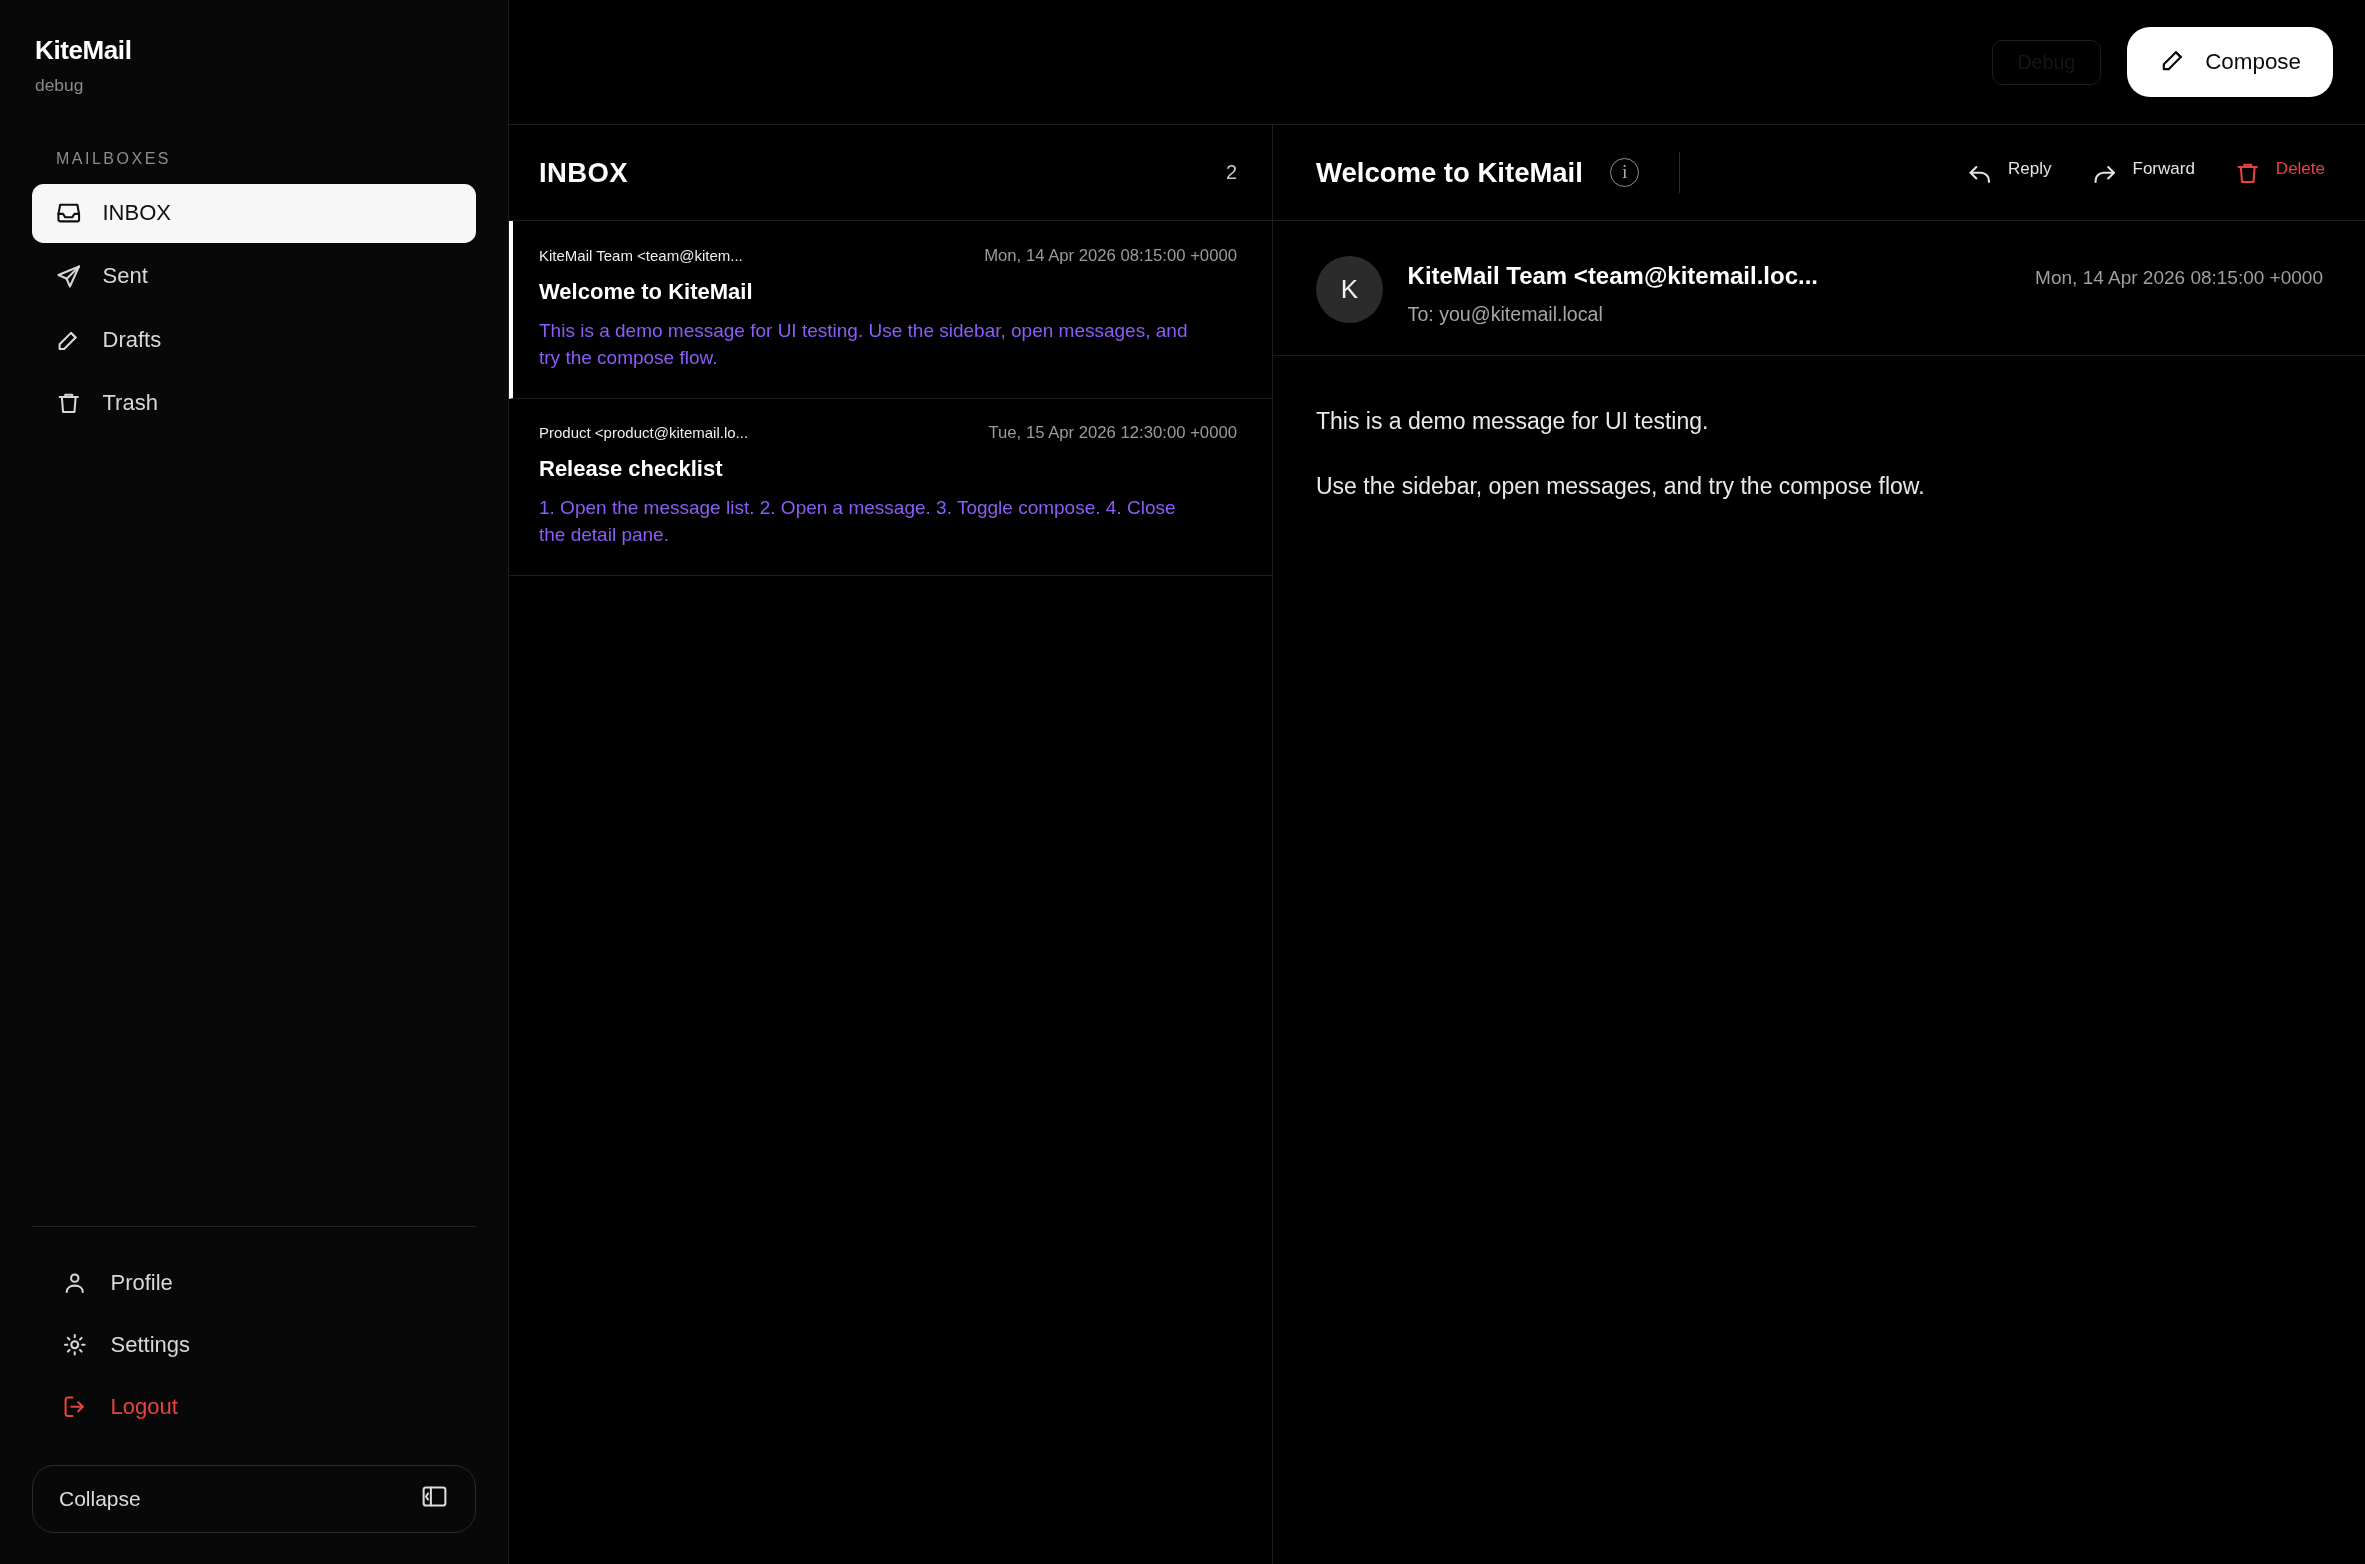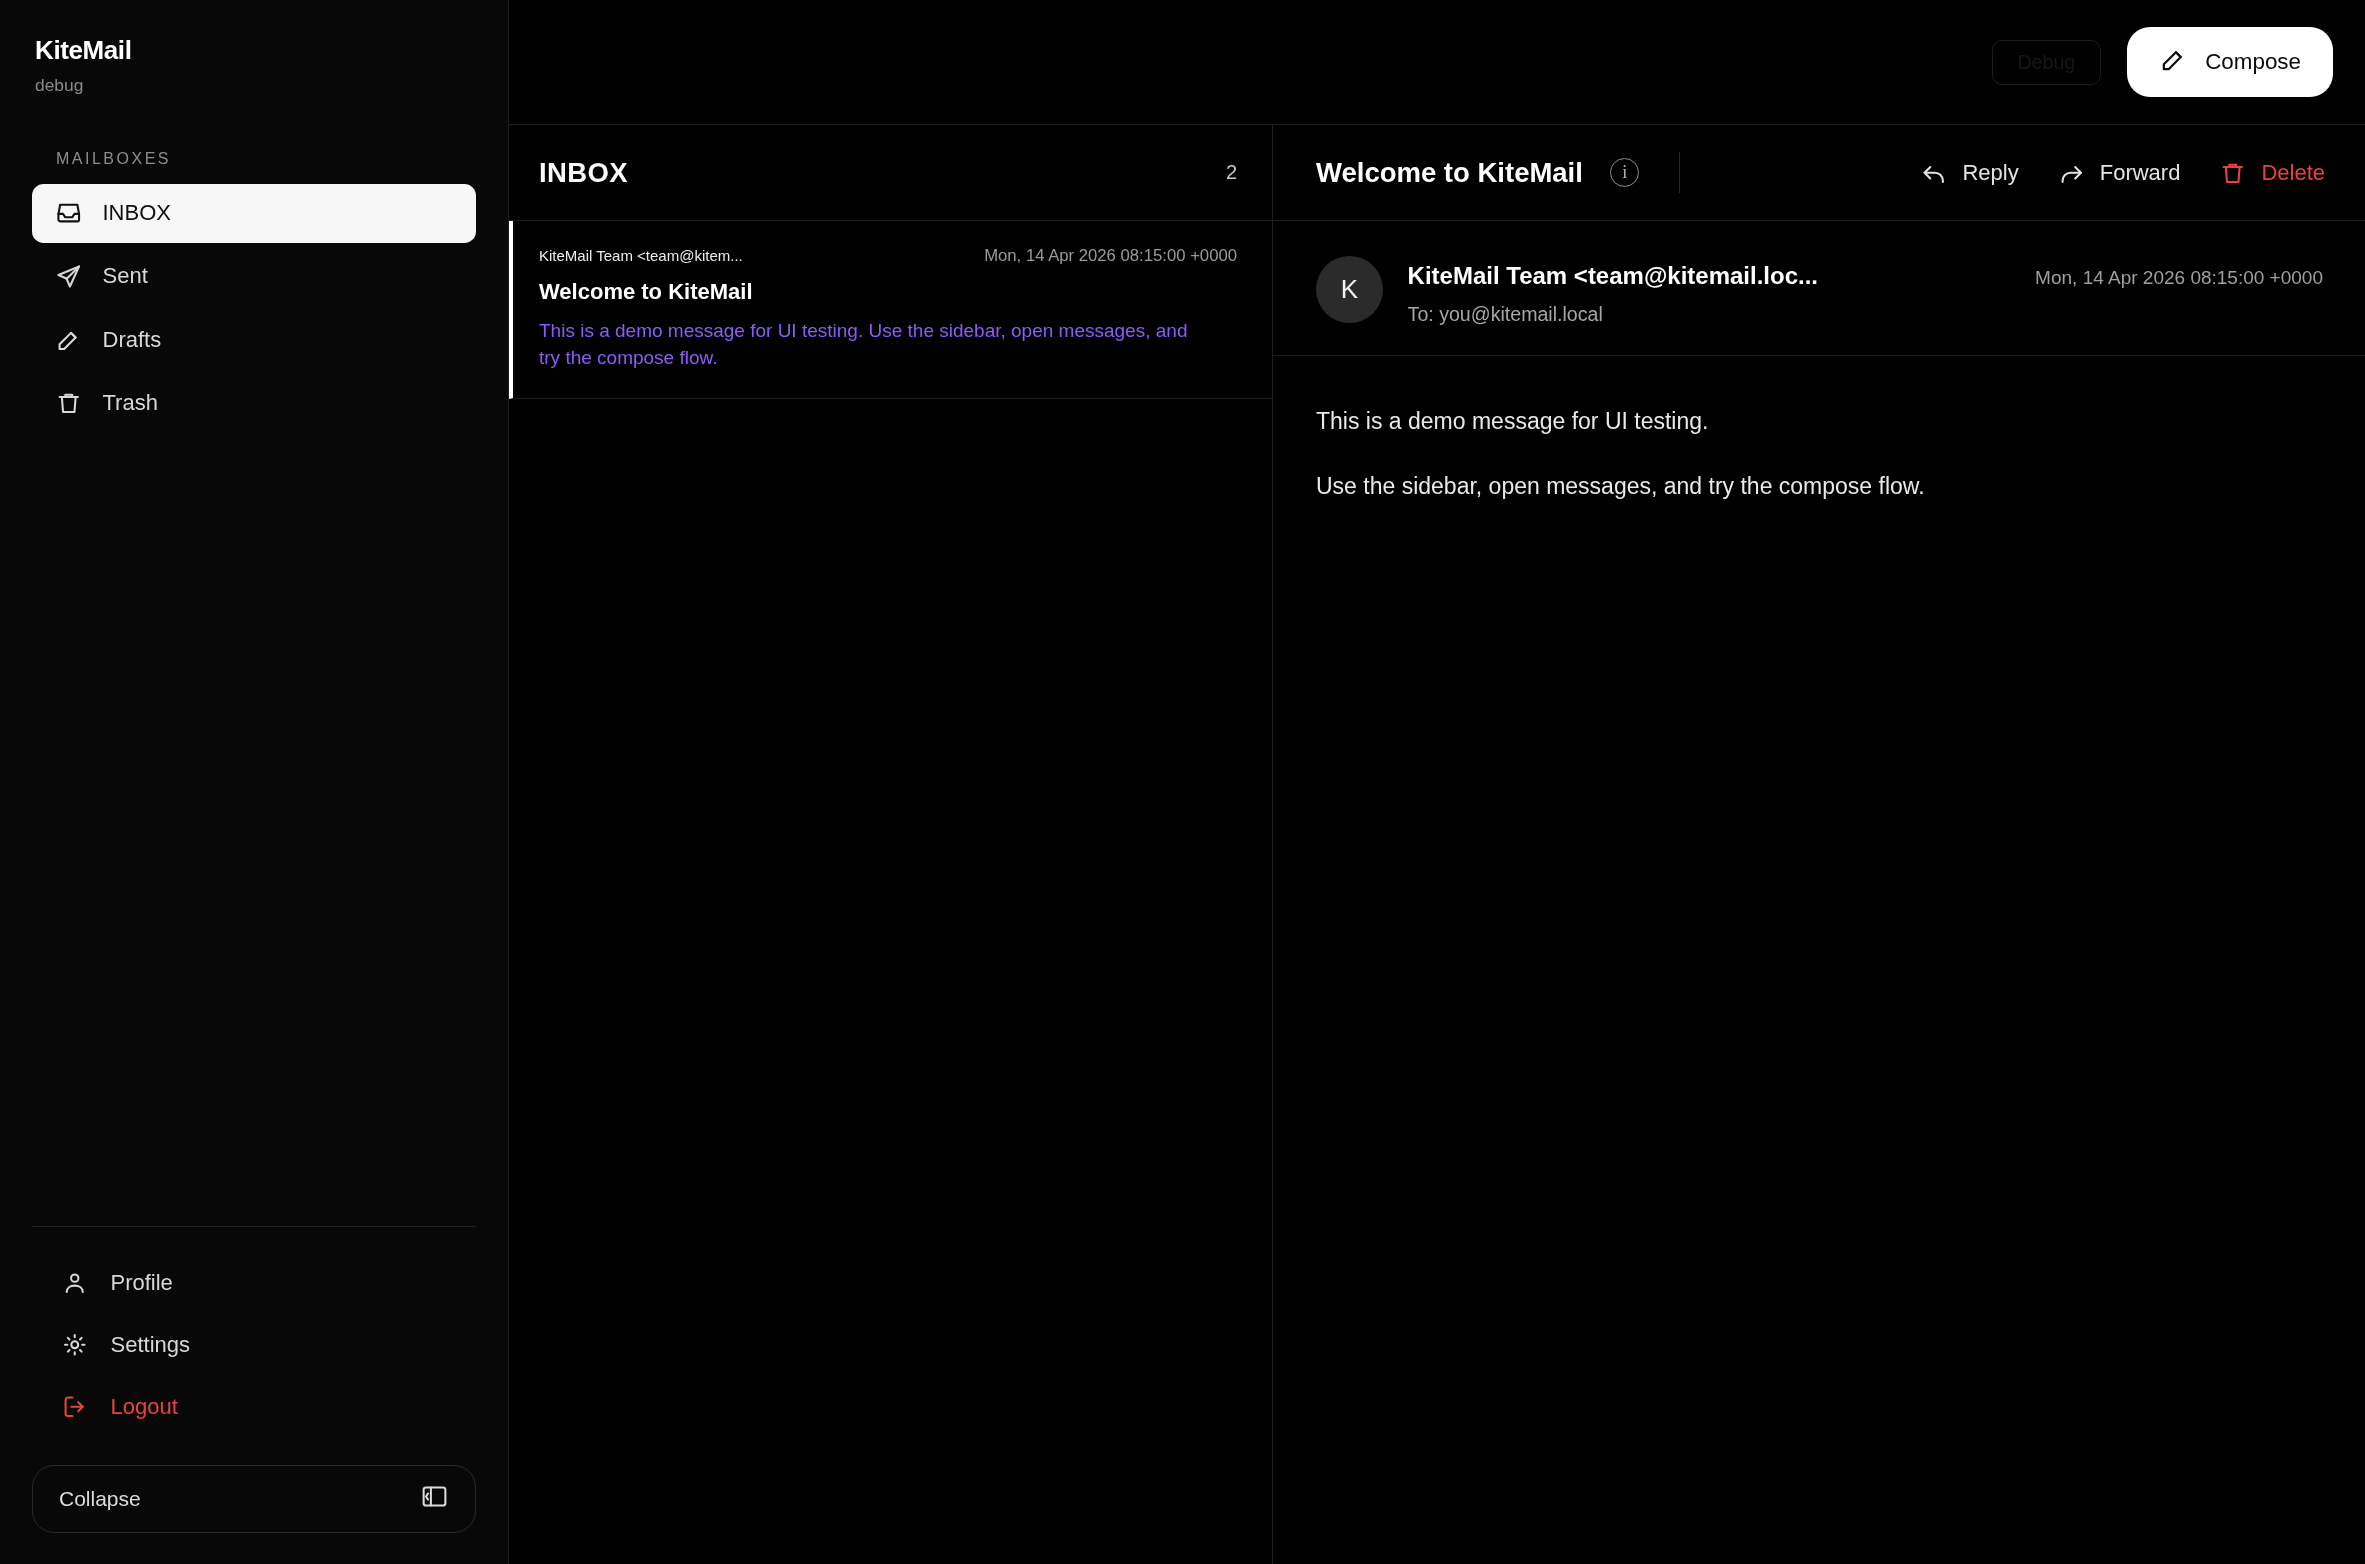--- a/index.html
+++ b/index.html
@@ -199,22 +199,22 @@
     color: #b4b4b4;
     font-size: 18px;
     display: flex; align-items: center; justify-content: center;
     font-family: "Liberation Serif", serif;
     cursor: pointer;
     margin-left: 10px;
   }
   .vsep { width: 1.4px; height: 41px; background: #2c2c2c; margin: 0 16px 0 22px; }
   .hdr-actions { margin-left: auto; display: flex; align-items: center; gap: 39px; }
   .hdr-btn {
-    display: flex; align-items: flex-end; gap: 14.5px;
-    font-size: 22px; color: #e4e4e4; cursor: pointer;
+    display: flex; align-items: flex-start; gap: 14.5px;
+    font-size: 17px; color: #e4e4e4; cursor: pointer;
   }
   .hdr-btn svg { width: 27.5px; height: 27.5px; }
   .hdr-btn.delete { color: #e8433f; }
   .hdr-btn.delete svg { stroke: #e8433f; }
 
   .detail-meta {
     display: flex;
     align-items: flex-start;
     gap: 24.6px;
     padding: 35px 43px 29px 43px;
@@ -387,20 +387,28 @@
 
     <div class="msg selected">
       <div class="msg-top">
         <div class="msg-from">KiteMail Team &lt;team@kitem...</div>
         <div class="msg-date">Mon, 14 Apr 2026 08:15:00 +0000</div>
       </div>
       <div class="msg-subject">Welcome to KiteMail</div>
       <div class="msg-preview">This is a demo message for UI testing. Use the sidebar, open messages, and try the compose flow.</div>
     </div>
 
+    <div class="msg">
+      <div class="msg-top">
+        <div class="msg-from">Product &lt;product@kitemail.lo...</div>
+        <div class="msg-date">Tue, 15 Apr 2026 12:30:00 +0000</div>
+      </div>
+      <div class="msg-subject">Release checklist</div>
+      <div class="msg-preview">1. Open the message list. 2. Open a message. 3. Toggle compose. 4. Close the detail pane.</div>
+    </div>
   </section>
 
   <section class="detail-pane">
     <div class="detail-header">
       <div class="detail-subject">Welcome to KiteMail</div>
       <div class="info-icon">i</div>
       <div class="vsep"></div>
 
       <div class="hdr-actions">
         <div class="hdr-btn">

